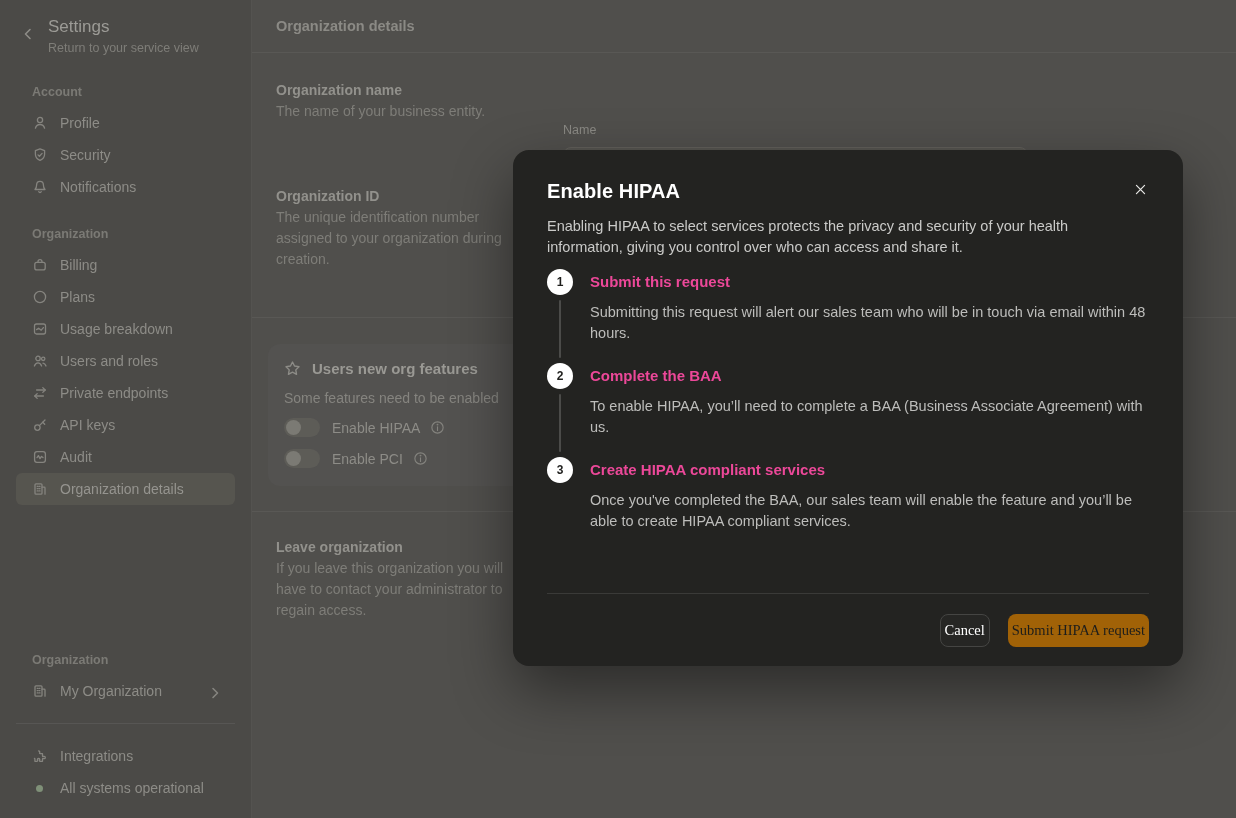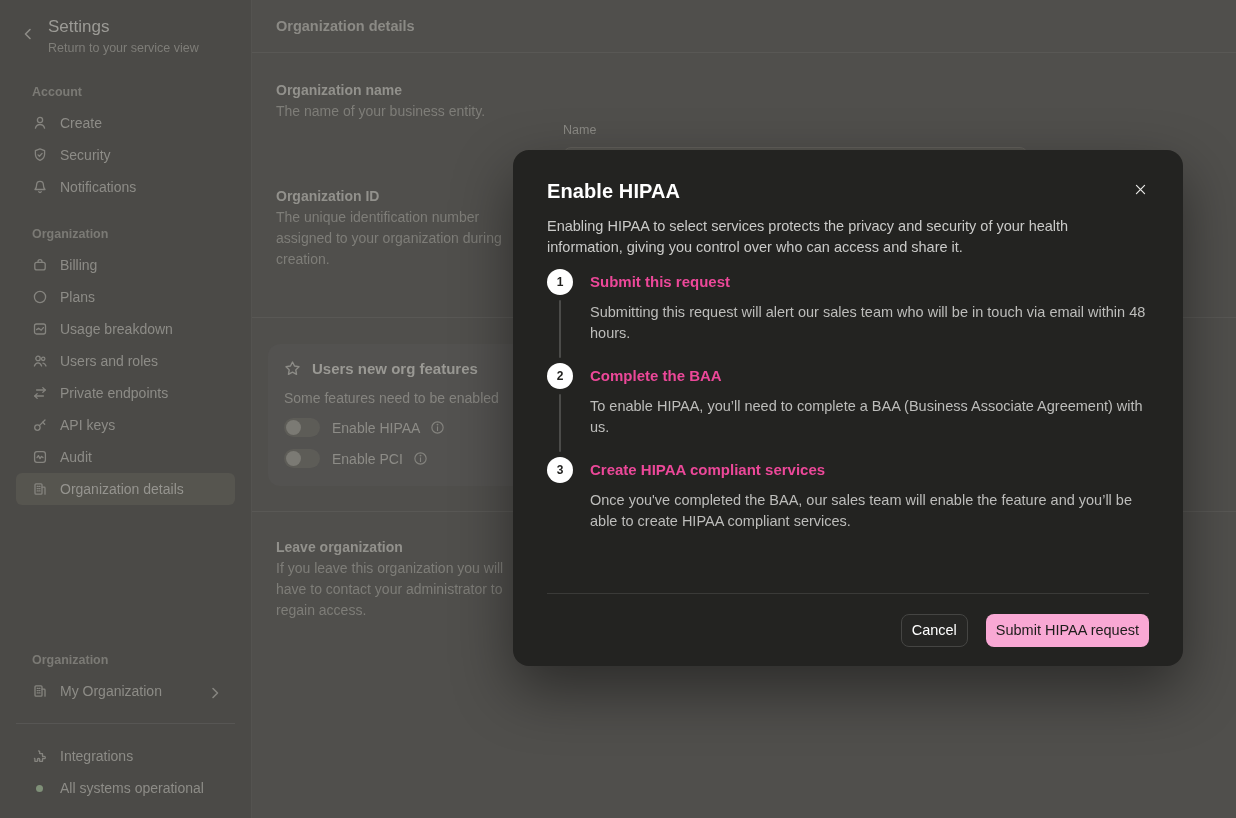--- a/index.html
+++ b/index.html
@@ -118,25 +118,25 @@
   .step-title { font-size:15px; font-weight:700; color:#ec4899; line-height:26px; }
   .step-desc { font-size:14.5px; line-height:21px; color:#bdbdbb; margin-top:7px; }
 
   .modal-footer {
     margin-top:auto; border-top:1px solid #3a3a38;
     height:73px; display:flex; align-items:center; justify-content:flex-end;
     gap:18px;
   }
   .btn {
     height:33px; border-radius:8px; font-size:14.5px;
-    font-family:Liberation Sans, sans-serif;
-    display:flex; align-items:center; padding:0 10px; cursor:pointer;
+    font-family:Liberation Serif, serif;
+    display:flex; align-items:center; padding:0 4px; cursor:pointer;
   }
   .btn-cancel { background:#262624; border:1px solid #454543; color:#ffffff; }
-  .btn-submit { background:#f9a8d4; border:none; color:#1d1d1b; font-weight:500; }
+  .btn-submit { background:#a16207; border:none; color:#1d1d1b; font-weight:500; }
 </style>
 </head>
 <body>
 
 <nav class="sidebar">
   <div class="sb-header">
     <span class="sb-back">
       <svg viewBox="0 0 16 16" fill="none" stroke="currentColor" stroke-width="1.6" stroke-linecap="round" stroke-linejoin="round">
           <polyline points="10 3.5 5.5 8 10 12.5"></polyline>
         </svg>
@@ -147,21 +147,21 @@
 
   <div class="sb-section-label">Account</div>
 
   <div class="sb-item">
     <span class="ico">
       <svg viewBox="0 0 16 16" fill="none" stroke="currentColor" stroke-width="1.3" stroke-linecap="round">
           <circle cx="8" cy="5" r="2.6"></circle>
           <path d="M3.4 13.2c.8-2.5 2.6-3.7 4.6-3.7s3.8 1.2 4.6 3.7"></path>
         </svg>
     </span>
-    <span>Create</span>
+    <span>Profile</span>
   </div>
   <div class="sb-item">
     <span class="ico">
       <svg viewBox="0 0 16 16" fill="none" stroke="currentColor" stroke-width="1.3" stroke-linecap="round" stroke-linejoin="round">
           <path d="M8 1.8l4.6 1.8v3.6c0 3-2 5-4.6 6.2-2.6-1.2-4.6-3.2-4.6-6.2V3.6z"></path>
           <polyline points="6 7.9 7.4 9.3 10.1 6.4"></polyline>
         </svg>
     </span>
     <span>Security</span>
   </div>

